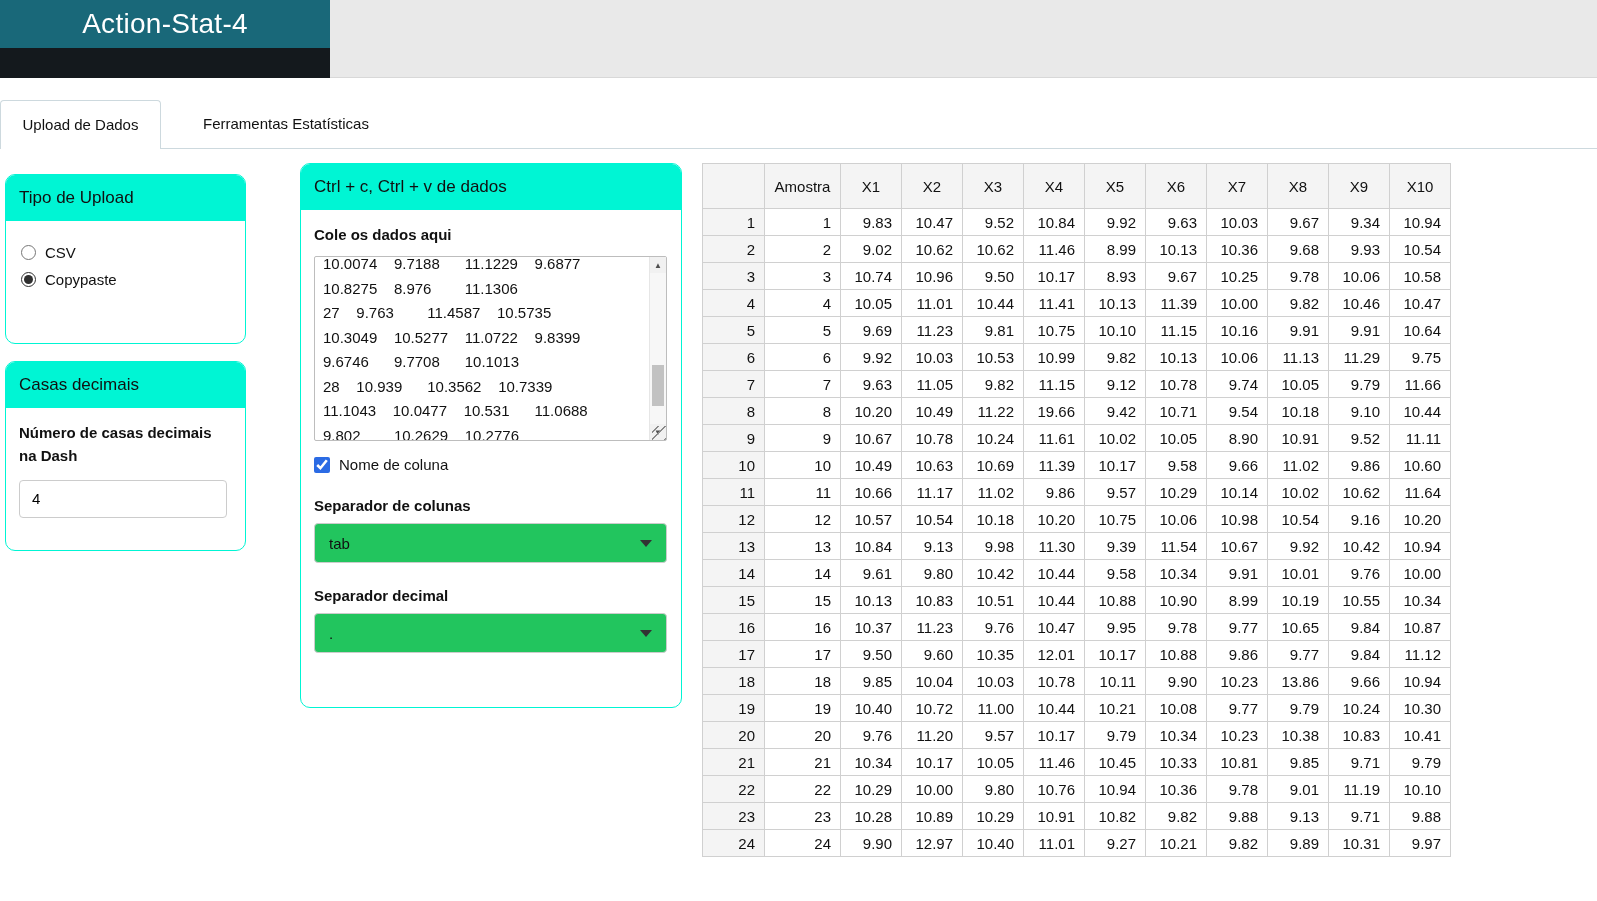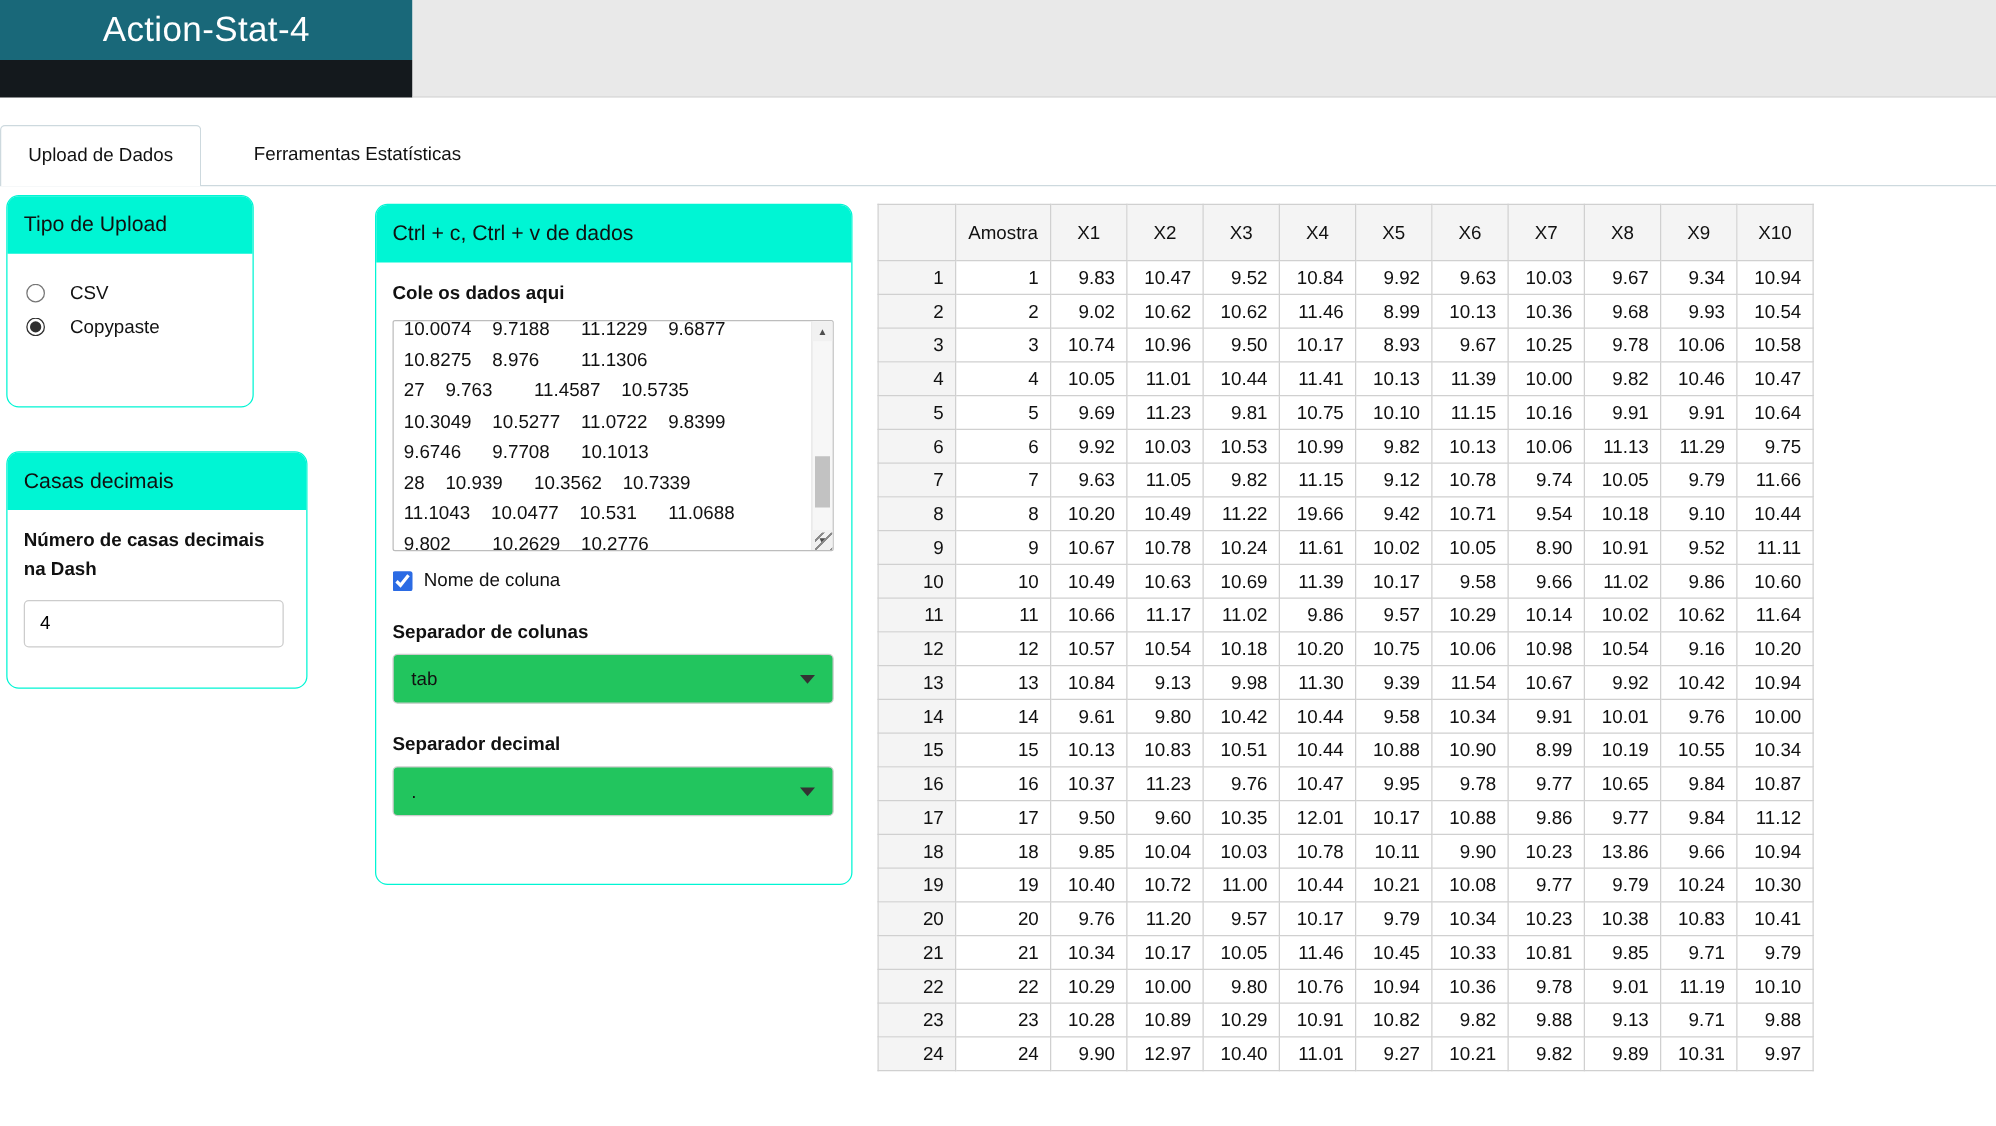--- a/index.html
+++ b/index.html
@@ -61,22 +61,22 @@
   }
   .card-header {
     background: #00f5d4;
     border-radius: 9px 9px 0 0;
     height: 46px; line-height: 46px;
     padding-left: 13px;
     font-size: 17px; color: #101010;
   }
   .card-body { padding: 13px; }
 
-  .card-upload-type { left: 5px; top: 156px; width: 198px; height: 170px; }
-  .radio-row { display: flex; align-items: center; gap: 20px; margin: 10px 0 0 2px; font-size: 15px; cursor: pointer; }
+  .card-upload-type { left: 5px; top: 174px; width: 241px; height: 170px; }
+  .radio-row { display: flex; align-items: center; gap: 9px; margin: 10px 0 0 2px; font-size: 15px; cursor: pointer; }
   .radio-row input { width: 15px; height: 15px; margin: 0; accent-color: #2f2f2f; }
 
   .card-decimals { left: 5px; top: 361px; width: 241px; height: 190px; }
   .bold-label { font-weight: bold; font-size: 15px; line-height: 1.55; }
   .num-input {
     margin-top: 12px; width: 208px; height: 38px;
     border: 1px solid #cccccc; border-radius: 4px;
     padding: 0 12px; font-size: 15px;
     font-family: "Liberation Sans", sans-serif;
     outline: none;

